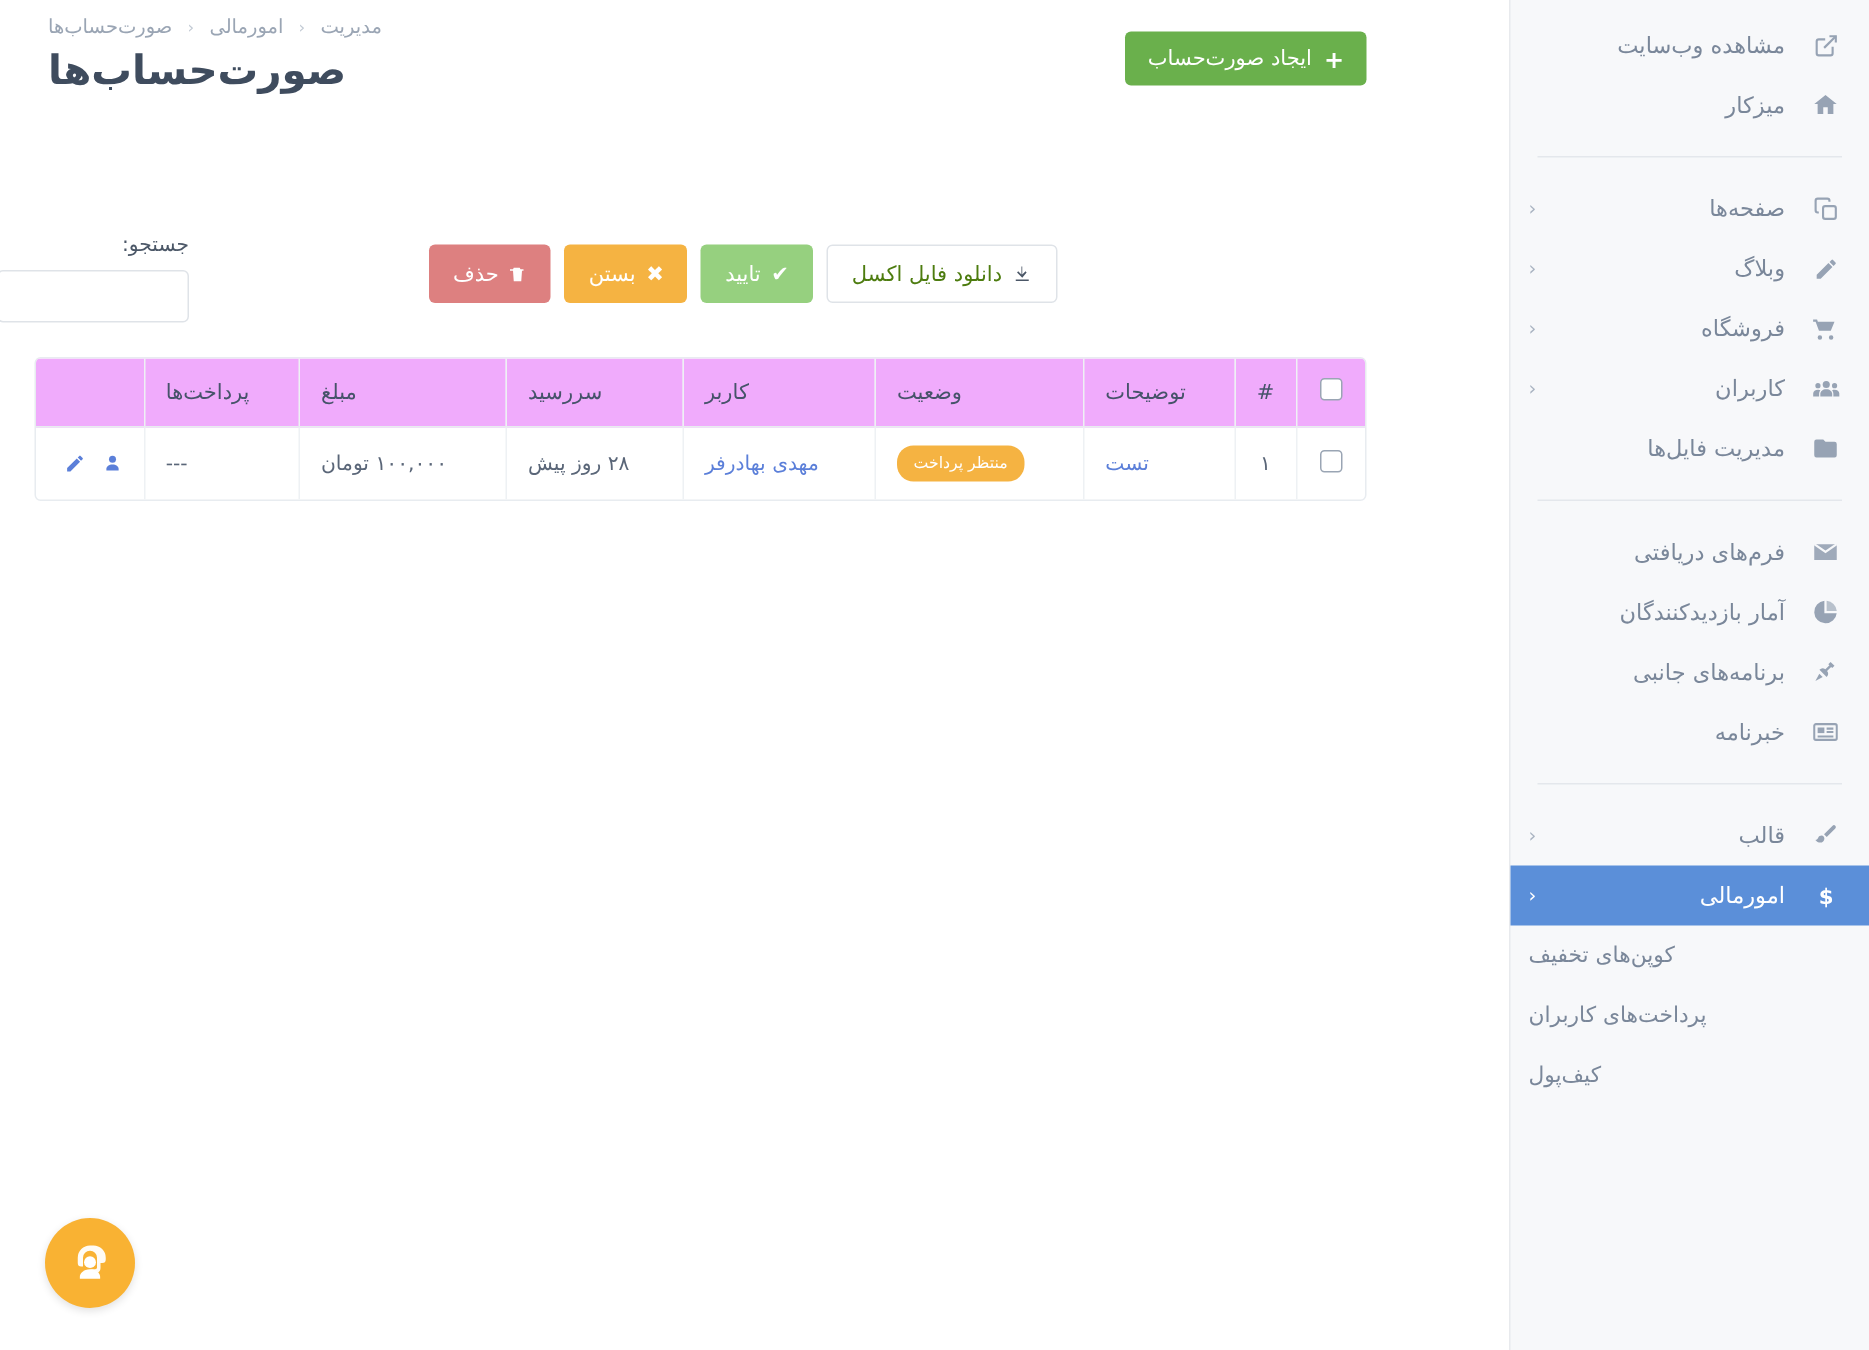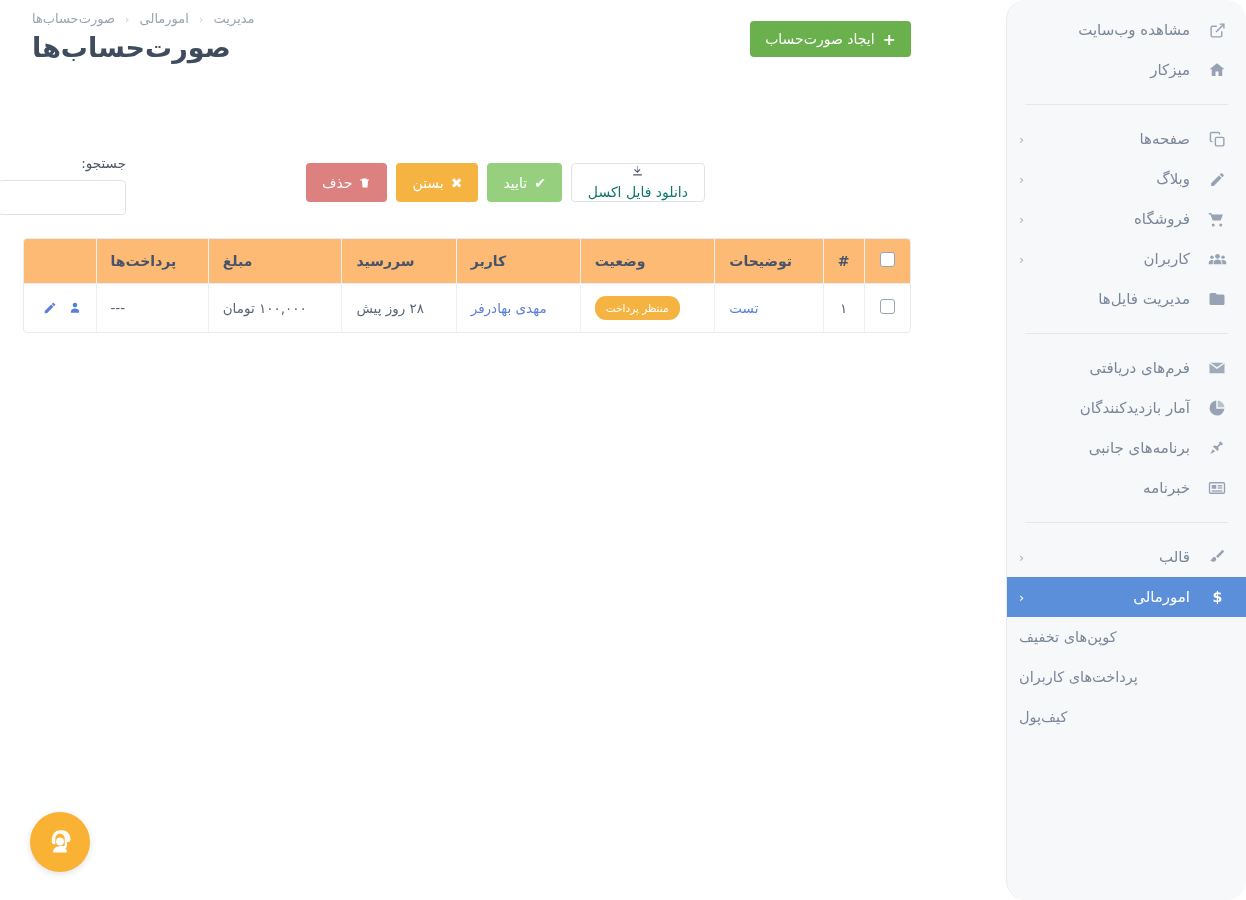--- a/index.html
+++ b/index.html
@@ -11,21 +11,20 @@
   }
   #app { position: relative; width: 1246px; height: 900px; }
 
   
   .sidebar {
     position: absolute; top: 0; right: 0;
     width: 240px; height: 900px;
     background: #f7f8fa;
     border-left: 1px solid #e8eaed;
     direction: rtl;
-    border-radius: 20px;
   }
   .side-item {
     display: flex; align-items: center;
     height: 40px; padding: 0 16px 0 12px;
     color: #8a97a8; font-size: 15px; position: relative;
     cursor: pointer;
   }
   .side-item .ico {
     width: 26px; display: flex; align-items: center; justify-content: center;
     color: #97a3b4; flex: 0 0 26px;
@@ -66,42 +65,42 @@
     font-family: inherit;
   }
   .btn-create .plus { font-size: 16px; font-weight: 700; }
 
   .toolbar { position: absolute; top: 163px; right: 276px; display: flex; gap: 9px; direction: ltr; }
   .tbtn {
     height: 39px; border-radius: 4px; border: none; cursor: pointer;
     font-size: 14px; display: flex; align-items: center; gap: 7px;
     padding: 0 16px; color: #fff; font-family: inherit; direction: rtl;
   }
-  .tbtn.excel { background: #fff; color: #0f766e; border: 1px solid #dfe3e8; flex-direction: column; }
+  .tbtn.excel { background: #fff; color: #4d7c0f; border: 1px solid #dfe3e8; }
   .tbtn.green { background: #96d07f; }
   .tbtn.orange { background: #f5b342; }
   .tbtn.red { background: #dd8080; }
 
   .filters { position: absolute; top: 155px; right: 855px; display: flex; gap: 30px; direction: rtl; }
   .filter-group { display: flex; flex-direction: column; }
   .filter-label { font-size: 13.5px; color: #4b5767; margin-bottom: 9px; text-align: right; }
   .filter-input {
     width: 128px; height: 35px; border: 1px solid #dfe3e8; border-radius: 4px;
     background: #fff; font-family: inherit; font-size: 13px; padding: 0 8px;
     color: #5a6678;
   }
 
   
   .table-wrap {
     position: absolute; top: 238px; right: 70px; width: 888px;
     border: 1px solid #e8ecf0; border-radius: 4px; overflow: hidden; background: #fff;
   }
   table { width: 100%; border-collapse: collapse; direction: rtl; }
   thead th {
-    background: #fdba74; font-size: 14px; color: #46536a; font-weight: 700;
+    background: #f0abfc; font-size: 14px; color: #46536a; font-weight: 400;
     padding: 13px 14px; text-align: left; border-bottom: 1px solid #e8ecf0;
     border-left: 1px solid #eef1f4; white-space: nowrap;
   }
   thead th:last-child { border-left: none; }
   tbody td {
     font-size: 13.5px; color: #5a6678; padding: 12px 14px; text-align: left;
     border-left: 1px solid #eef1f4; white-space: nowrap;
   }
   tbody td:last-child { border-left: none; }
   .cb { width: 15px; height: 15px; border: 1px solid #9aa5b4; border-radius: 3px; display: inline-block; background:#fff; }

